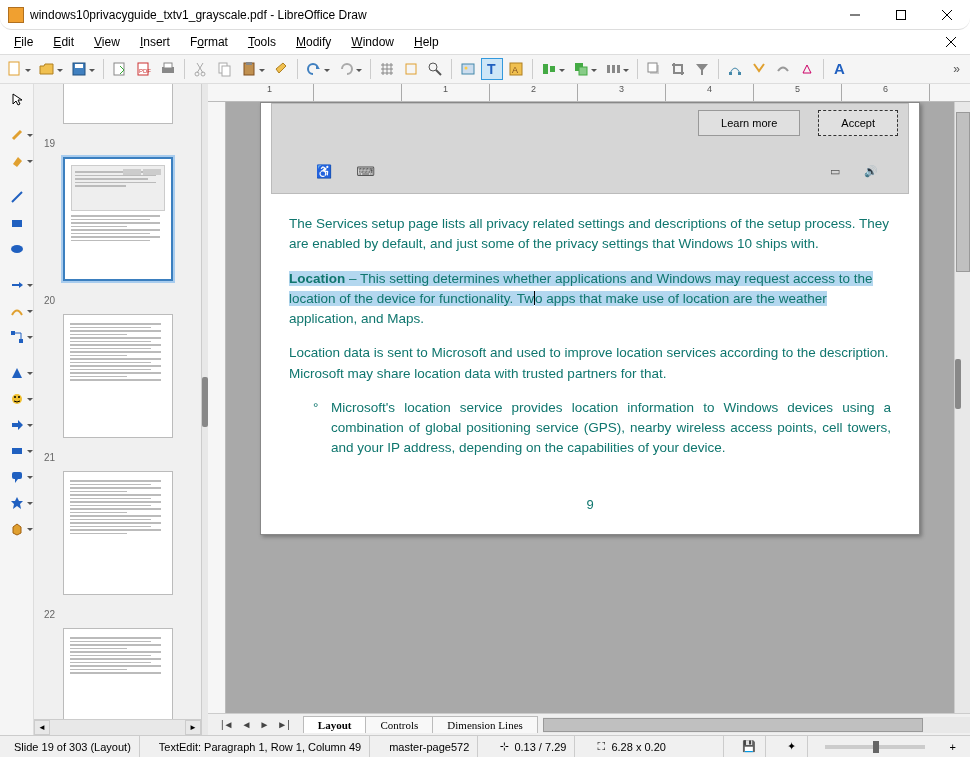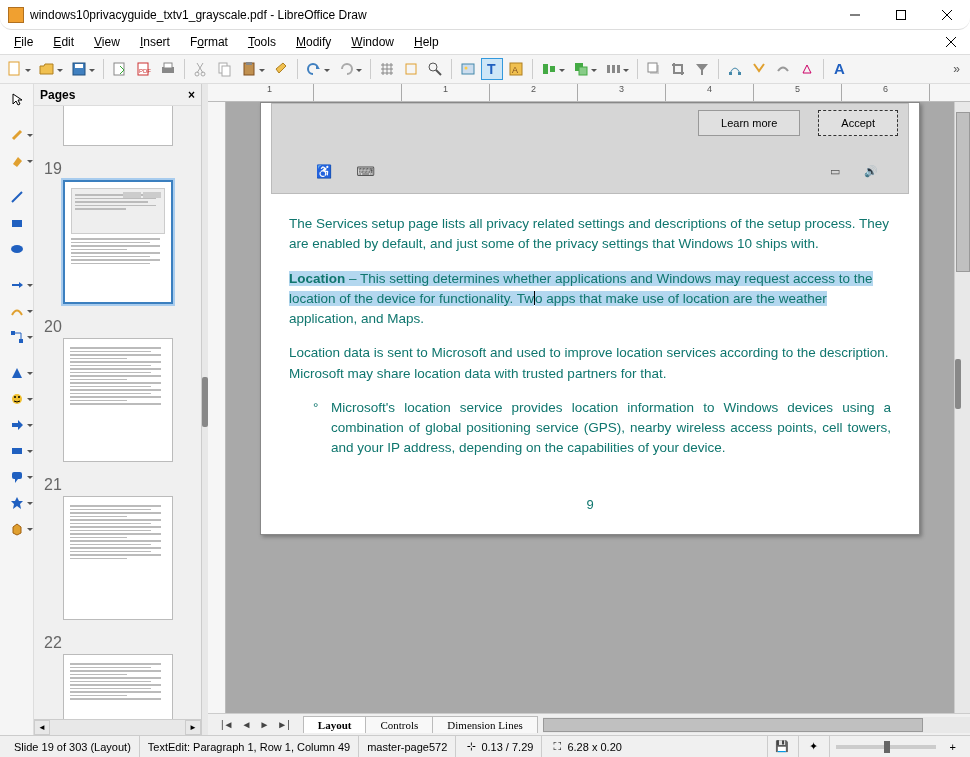--- a/index.html
+++ b/index.html
@@ -22,21 +22,21 @@
 .tb-icon { width: 16px; height: 16px; }
 .content { flex: 1; display: flex; min-height: 0; }
 .left-tools { width: 34px; background: #f5f5f5; border-right: 1px solid #ddd; display: flex; flex-direction: column; align-items: center; padding-top: 4px; gap: 4px; }
 .lt-btn { width: 24px; height: 22px; display: flex; align-items: center; justify-content: center; position: relative; }
 .lt-btn.dd::after { content: ""; border-left: 3px solid transparent; border-right: 3px solid transparent; border-top: 3px solid #555; position: absolute; right: -4px; top: 10px; }
 .pages-panel { width: 168px; background: #f0f0f0; border-right: 1px solid #ccc; display: flex; flex-direction: column; }
 .pages-header { height: 22px; display: flex; align-items: center; padding: 0 6px; font-weight: bold; background: #f0f0f0; border-bottom: 1px solid #ddd; }
 .pages-header .close { margin-left: auto; cursor: default; }
 .pages-list { flex: 1; overflow-y: auto; padding: 6px 4px; }
 .page-thumb-wrap { margin-bottom: 14px; }
-.page-num { font-size: 16px; color: #666; margin-bottom: 2px; padding-left: 6px; }
+.page-num { font-size: 10px; color: #666; margin-bottom: 8px; padding-left: 6px; }
 .page-thumb { width: 110px; height: 124px; background: #fff; border: 1px solid #bbb; margin: 0 auto; padding: 6px; font-size: 3px; color: #888; line-height: 1.4; overflow: hidden; }
 .page-thumb.selected { border: 2px solid #3b7fbf; outline: 2px solid #a8ccee; }
 .pages-hscroll { height: 16px; background: #f0f0f0; border-top: 1px solid #ccc; display: flex; }
 .pages-hscroll .track { flex: 1; background: #e8e8e8; }
 .pages-hscroll .arrow { width: 16px; display:flex; align-items:center; justify-content:center; background:#e8e8e8; border:1px solid #ccc; font-size:8px;}
 .splitter { width: 6px; background: #e8e8e8; position: relative; }
 .splitter-handle { position: absolute; left: 0; top: 45%; width: 6px; height: 50px; background: #888; border-radius: 2px; }
 .canvas-area { flex: 1; display: flex; flex-direction: column; background: #a9a9a9; position: relative; min-width: 0; }
 .ruler-h { height: 18px; background: #f6f6f6; border-bottom: 1px solid #bbb; display: flex; font-size: 9px; color: #555; overflow: hidden; position: relative; padding-left: 18px;}
 .ruler-h .tick { width: 88px; border-right: 1px solid #aaa; text-align: center; flex-shrink:0;}
@@ -64,21 +64,21 @@
 .canvas-scroll-v .thumb{ position:absolute; left:1px; top:10px; width:14px; height:160px; background:#c0c0c0; border:1px solid #999;}
 .canvas-scroll-v .handle-r { position:absolute; left:0; top:42%; width:6px; height:50px; background:#888; border-radius:2px;}
 .canvas-bottom { height: 22px; background: #f0f0f0; border-top: 1px solid #ccc; display: flex; align-items: center; font-size: 11px;}
 .nav-arrows { display: flex; gap: 2px; padding: 0 10px; }
 .nav-arrows span { padding: 0 3px; font-size: 10px; color: #444; }
 .tabstrip { display: flex; }
 .tab { padding: 2px 14px; border: 1px solid #bbb; border-bottom: none; background: #f8f8f8; margin-right: -1px; font-size: 11px; font-family: Liberation Serif, serif;}
 .tab.active { background: #fff; font-weight: bold; }
 .hscroll-track { flex:1; background:#e8e8e8; margin-left:6px; position:relative; height:16px;}
 .hscroll-track .thumb{position:absolute; left:0; top:1px; width:380px; height:14px; background:#c0c0c0; border:1px solid #999;}
-.statusbar { height: 22px; background: #f0f0f0; border-top: 1px solid #ccc; display: flex; align-items: center; font-size: 11px; padding: 0 6px; gap: 0;}
+.statusbar { height: 22px; background: #f0f0f0; border-top: 1px solid #ccc; display: flex; align-items: center; font-size: 11px; padding: 0 6px; gap: 11px;}
 .status-cell { padding: 0 8px; border-right: 1px solid #ccc; height: 100%; display: flex; align-items: center; white-space: nowrap;}
 .status-cell.flex { flex: 1; }
 .status-icon { width:14px; text-align:center; font-size:11px;}
 .zoom-slider { width: 100px; height: 4px; background: #ccc; margin: 0 6px; position: relative; }
 .zoom-slider::before { content:""; position:absolute; left:50%; top:-4px; width:1px; height:12px; background:#888;}
 .zoom-slider .knob { position:absolute; left:48%; top:-4px; width:6px; height:12px; background:#666;}
 .chev { margin-left: auto; padding: 0 6px; color: #555; }
 svg { display: block; }
 
 .tl { height:1.5px; background:#bbb; margin:2px 0; }
@@ -404,24 +404,20 @@
         </svg>
       </div>
     <div class="lt-btn dd">
         <svg width="14" height="14">
           <path d="M3 5 L7 2 L11 5 L11 11 L7 13 L3 11 Z" fill="#e0a030" stroke="#a06010"></path>
         </svg>
       </div>
   </div>
 
   <div class="pages-panel">
-    <div class="pages-header">
-      <span>Pages</span>
-      <span class="close">×</span>
-    </div>
     <div class="pages-list">
 
       <div class="page-thumb-wrap" style="margin-top:-90px">
         <div class="page-thumb">
           
           
         </div>
       </div>
       <div class="page-thumb-wrap">
         <div class="page-num">19</div>

